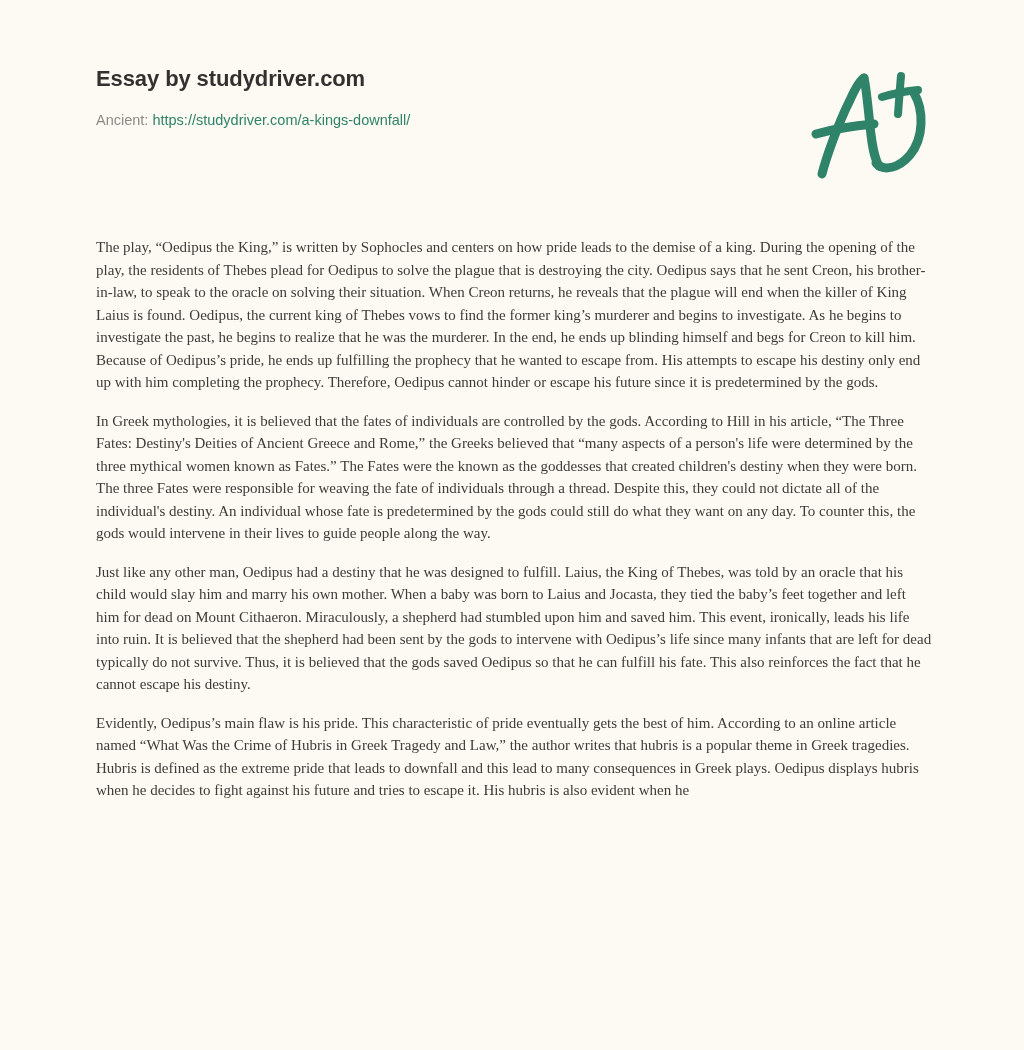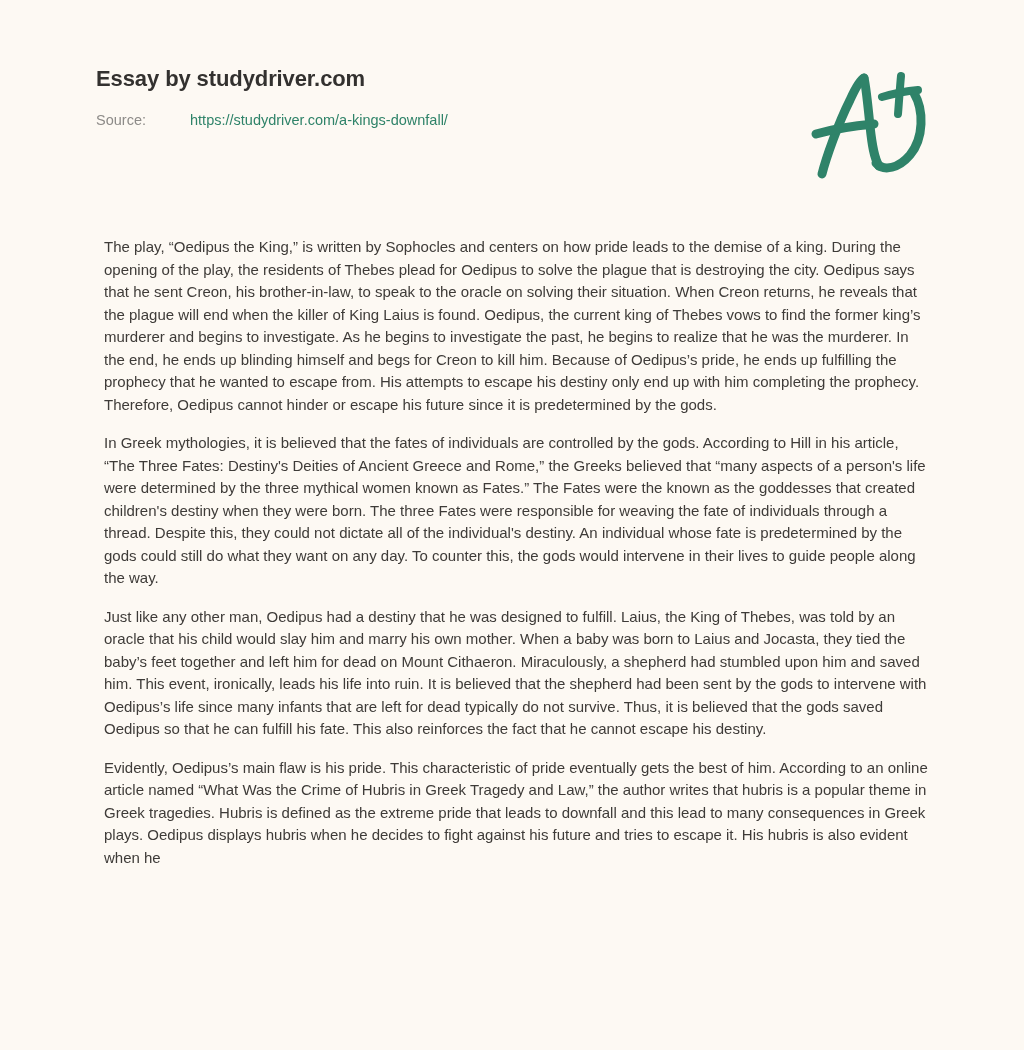--- a/index.html
+++ b/index.html
@@ -56,21 +56,20 @@
     white-space: nowrap;
   }
 
   .header-source .source-label {
     color: #8d8b88;
   }
 
   .header-source .source-url {
     color: #2f8369;
     text-decoration: none;
-    margin-left: 40px;
   }
 
   
   .logo {
     position: absolute;
     left: 800px;
     top: 62px;
     width: 140px;
     height: 125px;
   }
@@ -91,42 +90,43 @@
   .article-title {
     margin: 0 0 30px 0;
     font-size: 28px;
     line-height: 34px;
     font-weight: bold;
     color: #15140f;
     letter-spacing: -0.2px;
   }
 
   .article-body p {
-    margin: 0 0 16px 8px;
+    margin: 0 0 16px 0;
     font-size: 15px;
     line-height: 22.5px;
     color: #3e3b38;
     text-align: left;
+    font-family: Liberation Serif, serif;
   }
   .article-body p:last-child {
     margin-bottom: 0;
   }
 </style>
 </head>
 <body>
 
 <div class="page">
 
   <div class="header">
 
     <div class="header-text">
       <h1 class="header-title">Essay by studydriver.com</h1>
 
       <div class="header-source">
-        <span class="source-label">Source:</span>
+        <span class="source-label">Ancient:</span>
         <a class="source-url" href="#">https://studydriver.com/a-kings-downfall/</a>
       </div>
     </div>
 
     <div class="logo">
       <svg viewBox="0 0 140 125" xmlns="http://www.w3.org/2000/svg">
         <g fill="none" stroke="#2f8369" stroke-linecap="round" stroke-linejoin="round">
 
           <path d="M22 112 C26 96, 38 62, 50 38 C55 27, 60 18, 64 16" stroke-width="9"></path>
 

